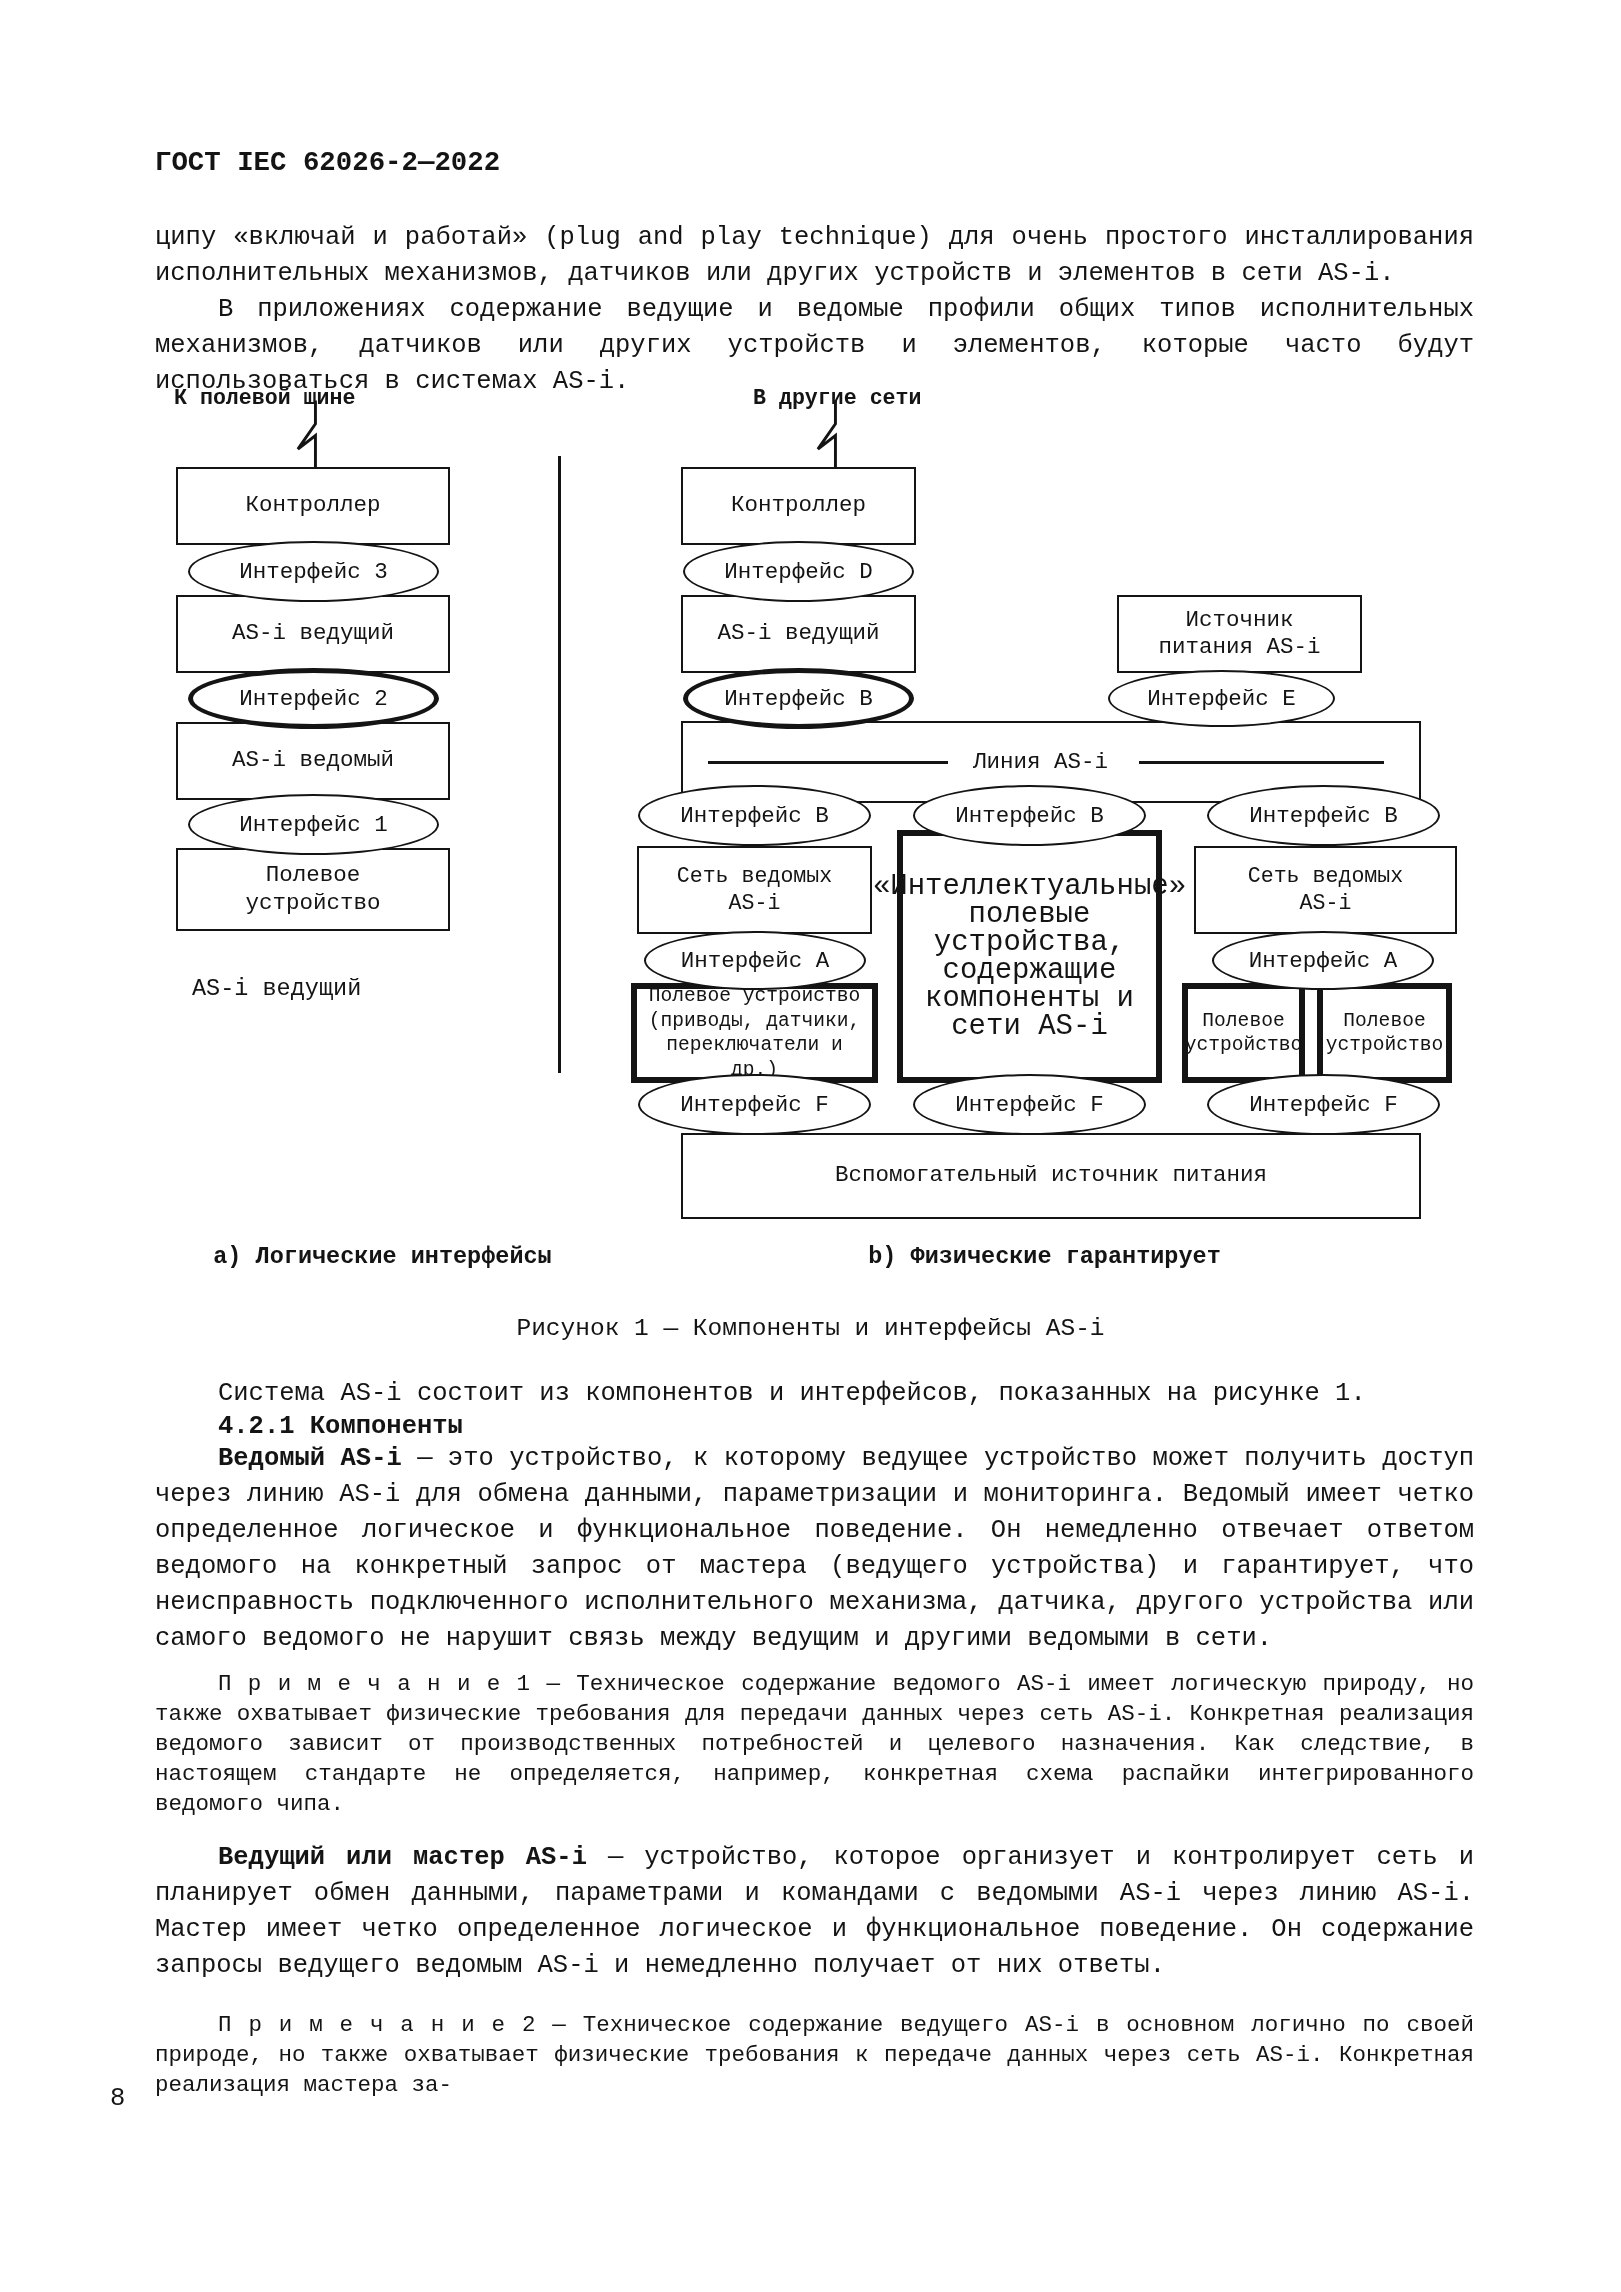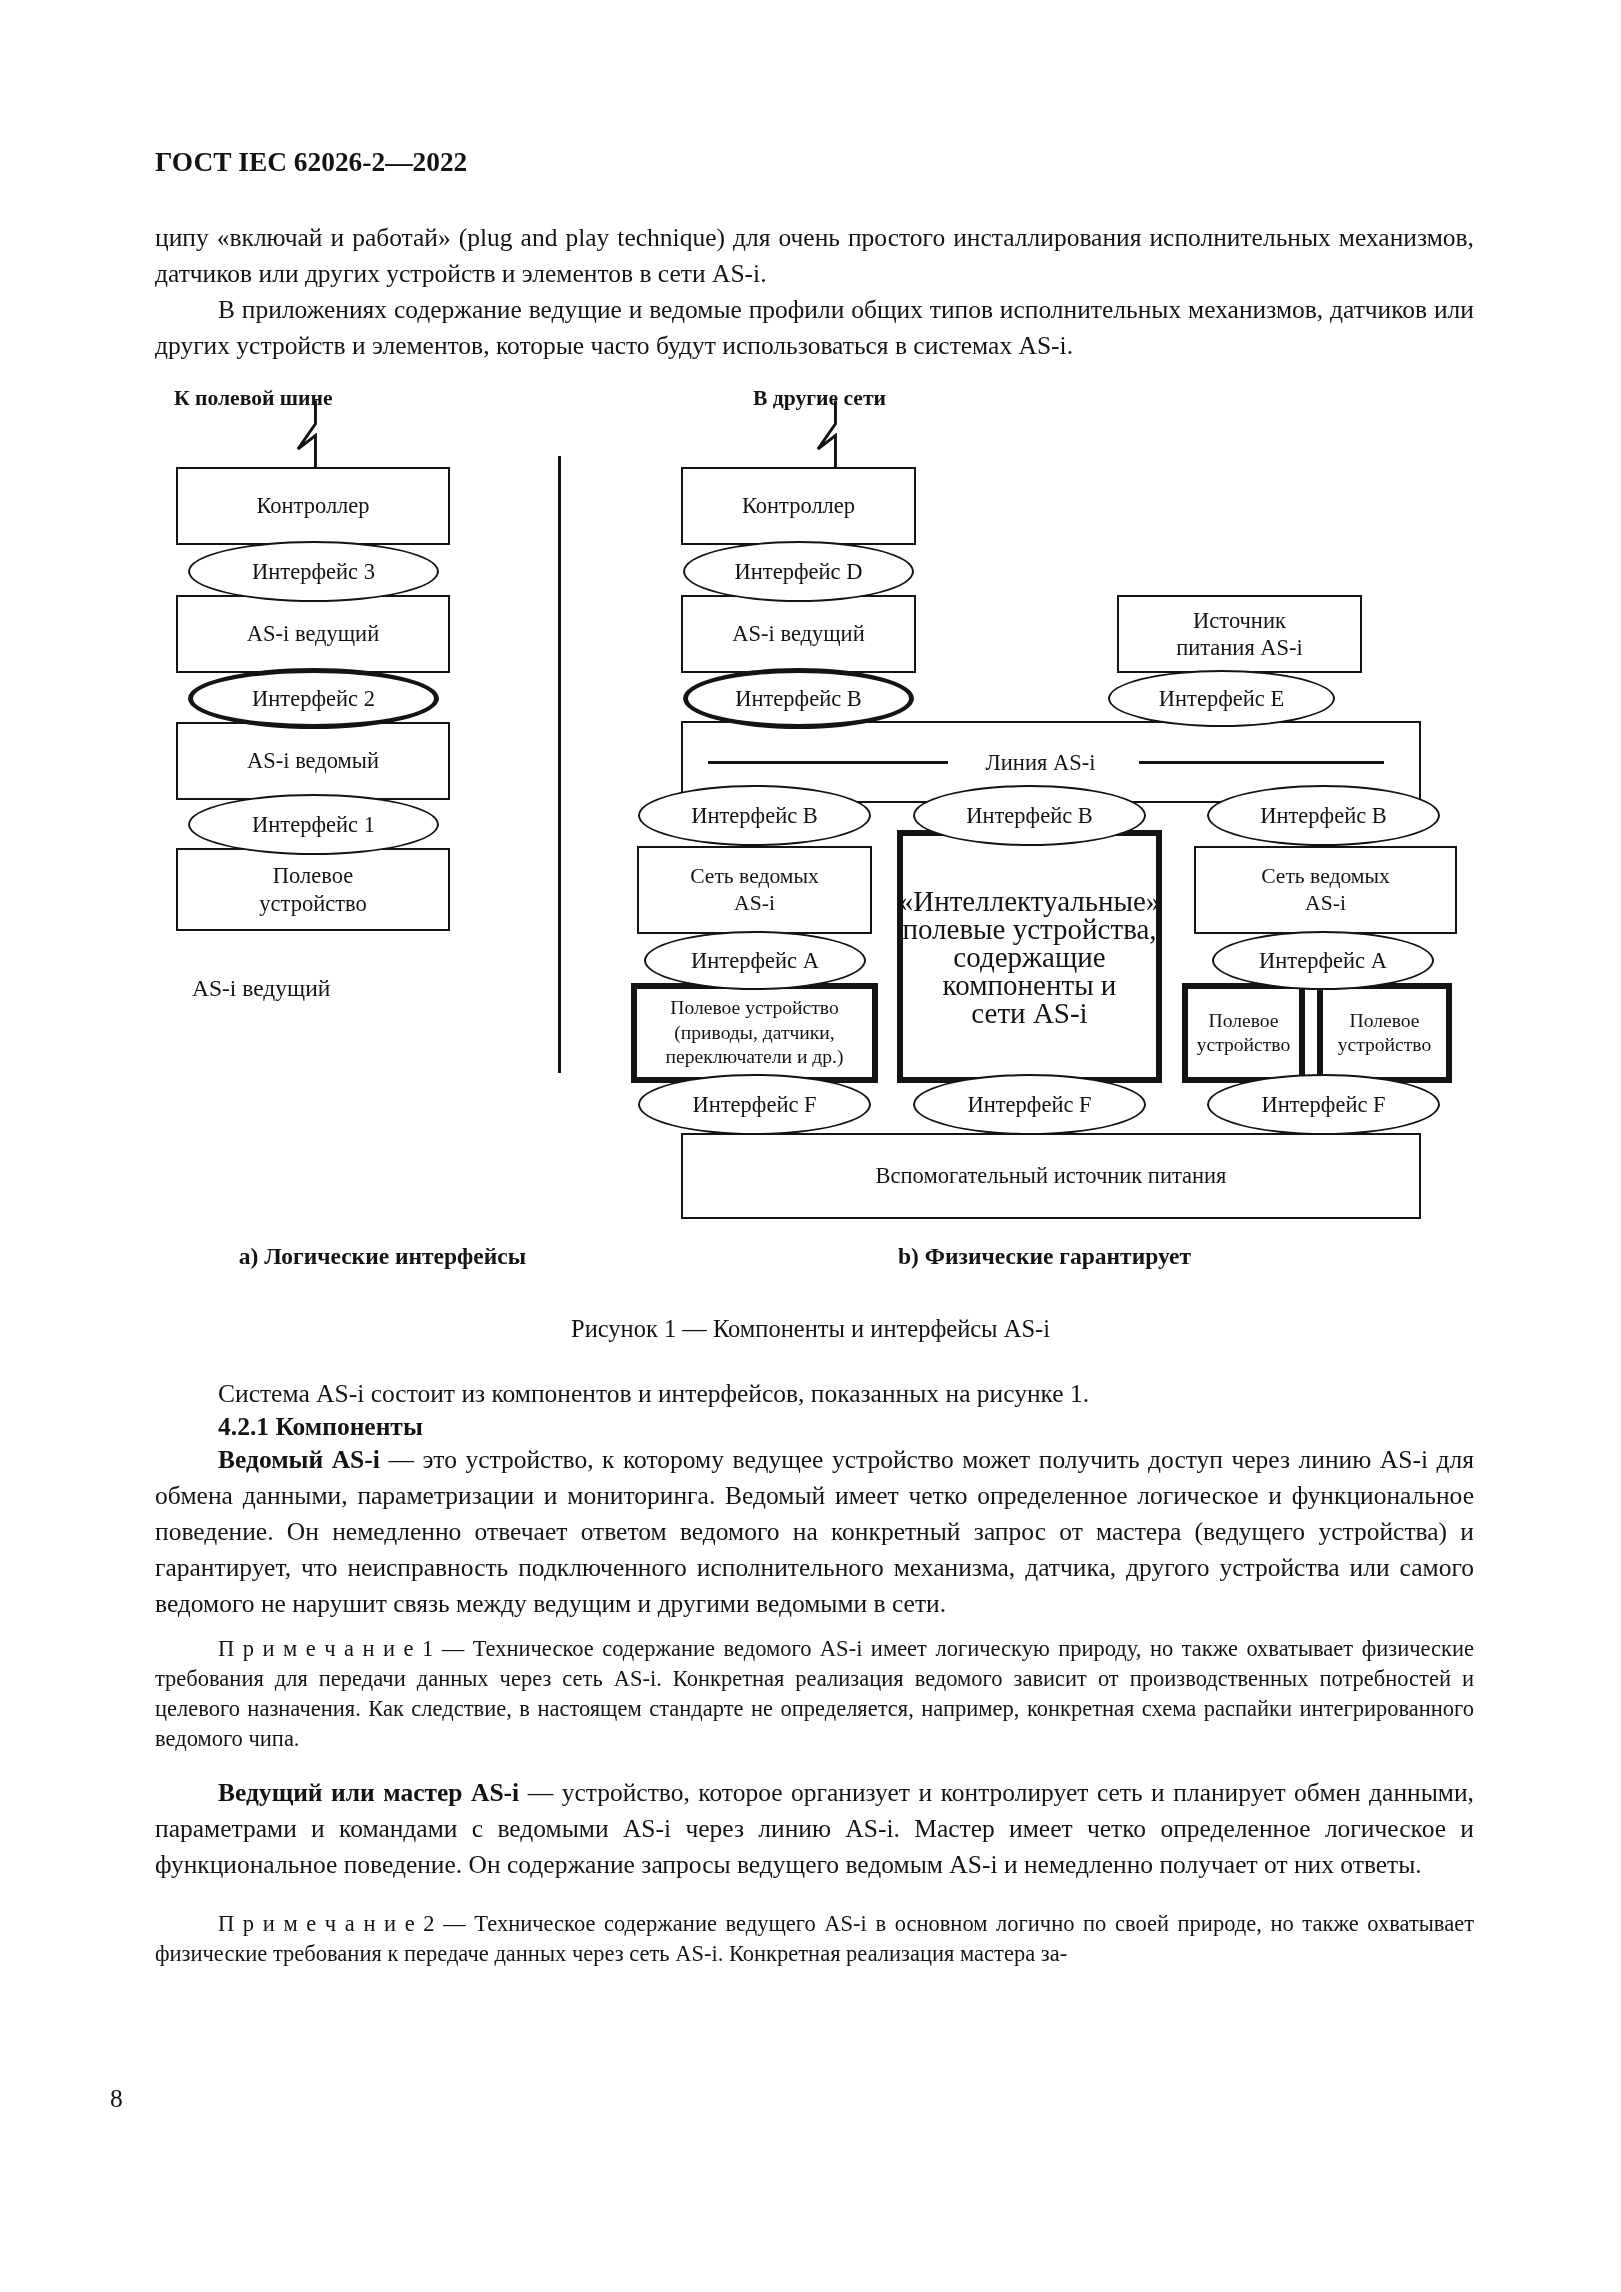--- a/index.html
+++ b/index.html
@@ -1,19 +1,19 @@
 <!DOCTYPE html>
 <html lang="ru"><head>
 <meta charset="utf-8">
 <style>
   html,body{margin:0;padding:0;background:#e8e8e8;}
   .page{
     position:relative;width:1621px;height:2293px;margin:0 auto;
     background:#ffffff;color:#141414;
-    font-family:Liberation Serif, serif;
+    font-family:Liberation Mono, monospace;
     overflow:hidden;
   }
   .abs{position:absolute;}
   .hdr{font-weight:bold;font-size:27.4px;}
   .bodytxt{font-size:25.5px;line-height:36px;text-align:justify;}
   .bodytxt p{margin:0;}
   .ind{text-indent:63px;}
   .h-bold{font-weight:bold;font-size:26.5px;margin:0;}
   .note{font-size:22.5px;line-height:30px;text-align:justify;text-indent:63px;margin:0;}
   

